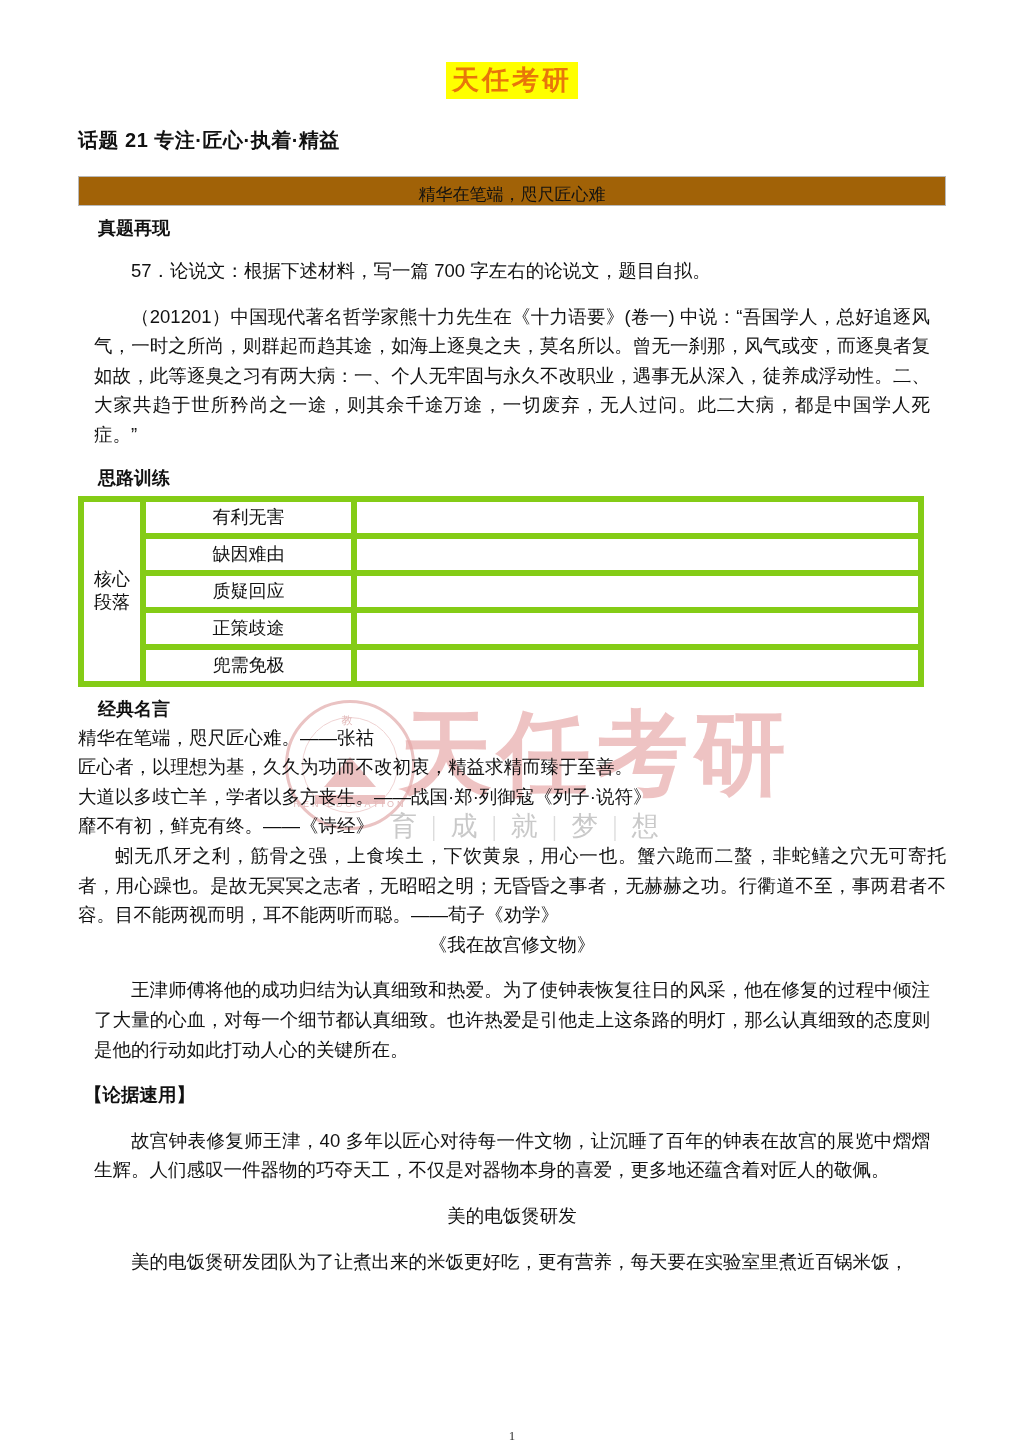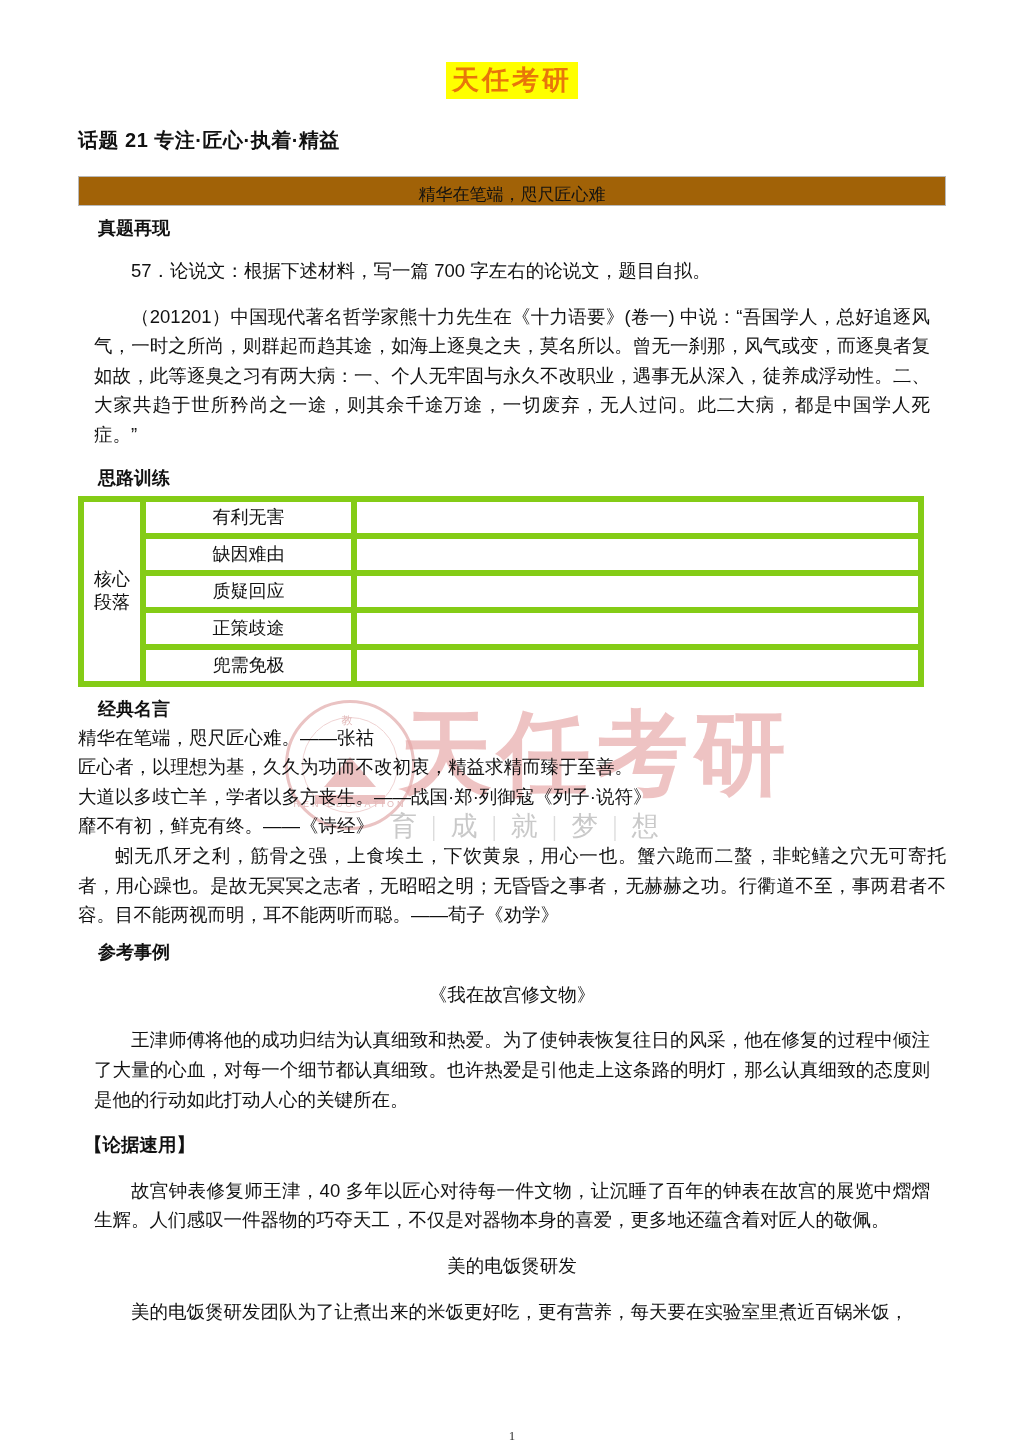--- a/index.html
+++ b/index.html
@@ -226,21 +226,21 @@
     margin: 0;
     text-align: justify;
     text-justify: inter-ideograph;
     text-indent: 2em;
   }
 
   .center-line {
     text-align: center;
     font-size: 18.5px;
     line-height: 1.60;
-    margin: 16px;
+    margin: 0;
   }
 
   .bracket-head {
     font-size: 18.5px;
     line-height: 1.60;
     margin: 0;
     font-weight: 700;
     text-indent: 0;
     padding-left: 6px;
   }
@@ -323,21 +323,20 @@
 
     <h2 class="section">经典名言</h2>
     <div class="quotes">
       <p class="quote-line">精华在笔端，咫尺匠心难。——张祜</p>
       <p class="quote-line">匠心者，以理想为基，久久为功而不改初衷，精益求精而臻于至善。</p>
       <p class="quote-line">大道以多歧亡羊，学者以多方丧生。——战国·郑·列御寇《列子·说符》</p>
       <p class="quote-line">靡不有初，鲜克有终。——《诗经》</p>
       <p class="quote-flow">蚓无爪牙之利，筋骨之强，上食埃土，下饮黄泉，用心一也。蟹六跪而二螯，非蛇鳝之穴无可寄托者，用心躁也。是故无冥冥之志者，无昭昭之明；无昏昏之事者，无赫赫之功。行衢道不至，事两君者不容。目不能两视而明，耳不能两听而聪。——荀子《劝学》</p>
     </div>
 
-    <h2 class="section">参考事例</h2>
 
     <p class="center-line">《我在故宫修文物》</p>
     <p class="para">王津师傅将他的成功归结为认真细致和热爱。为了使钟表恢复往日的风采，他在修复的过程中倾注了大量的心血，对每一个细节都认真细致。也许热爱是引他走上这条路的明灯，那么认真细致的态度则是他的行动如此打动人心的关键所在。</p>
     <p class="bracket-head">【论据速用】</p>
     <p class="para">故宫钟表修复师王津，40 多年以匠心对待每一件文物，让沉睡了百年的钟表在故宫的展览中熠熠生辉。人们感叹一件器物的巧夺天工，不仅是对器物本身的喜爱，更多地还蕴含着对匠人的敬佩。</p>
 
     <p class="center-line">美的电饭煲研发</p>
     <p class="para">美的电饭煲研发团队为了让煮出来的米饭更好吃，更有营养，每天要在实验室里煮近百锅米饭，</p>
 
   </div>

